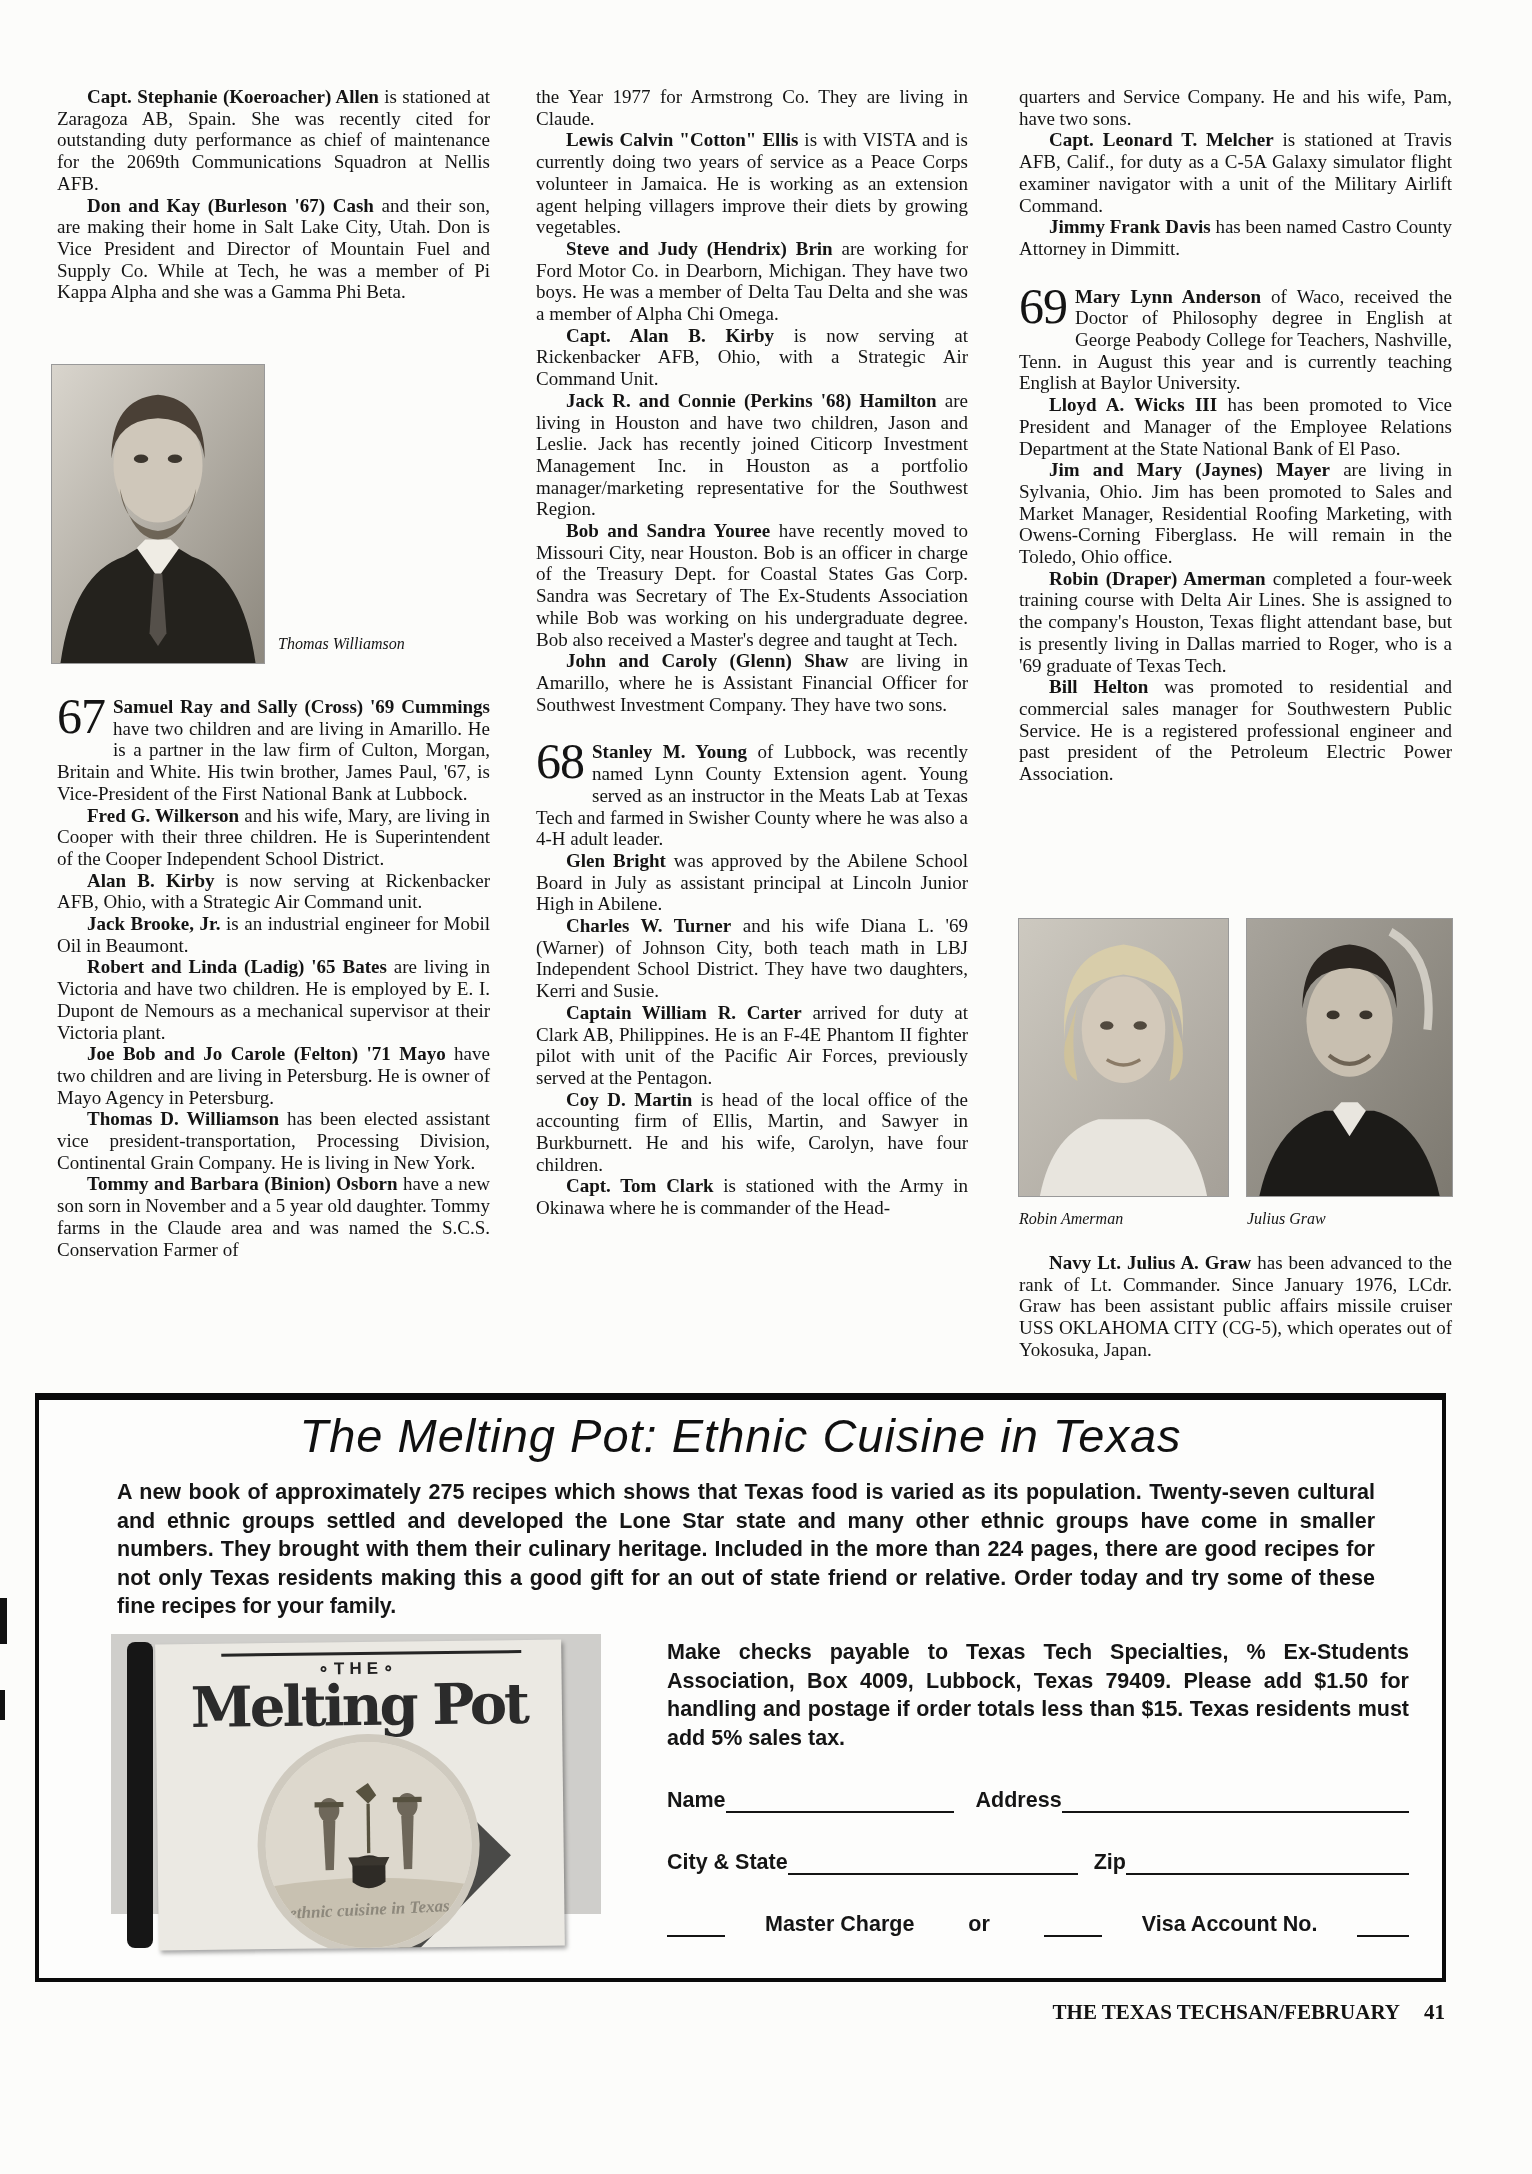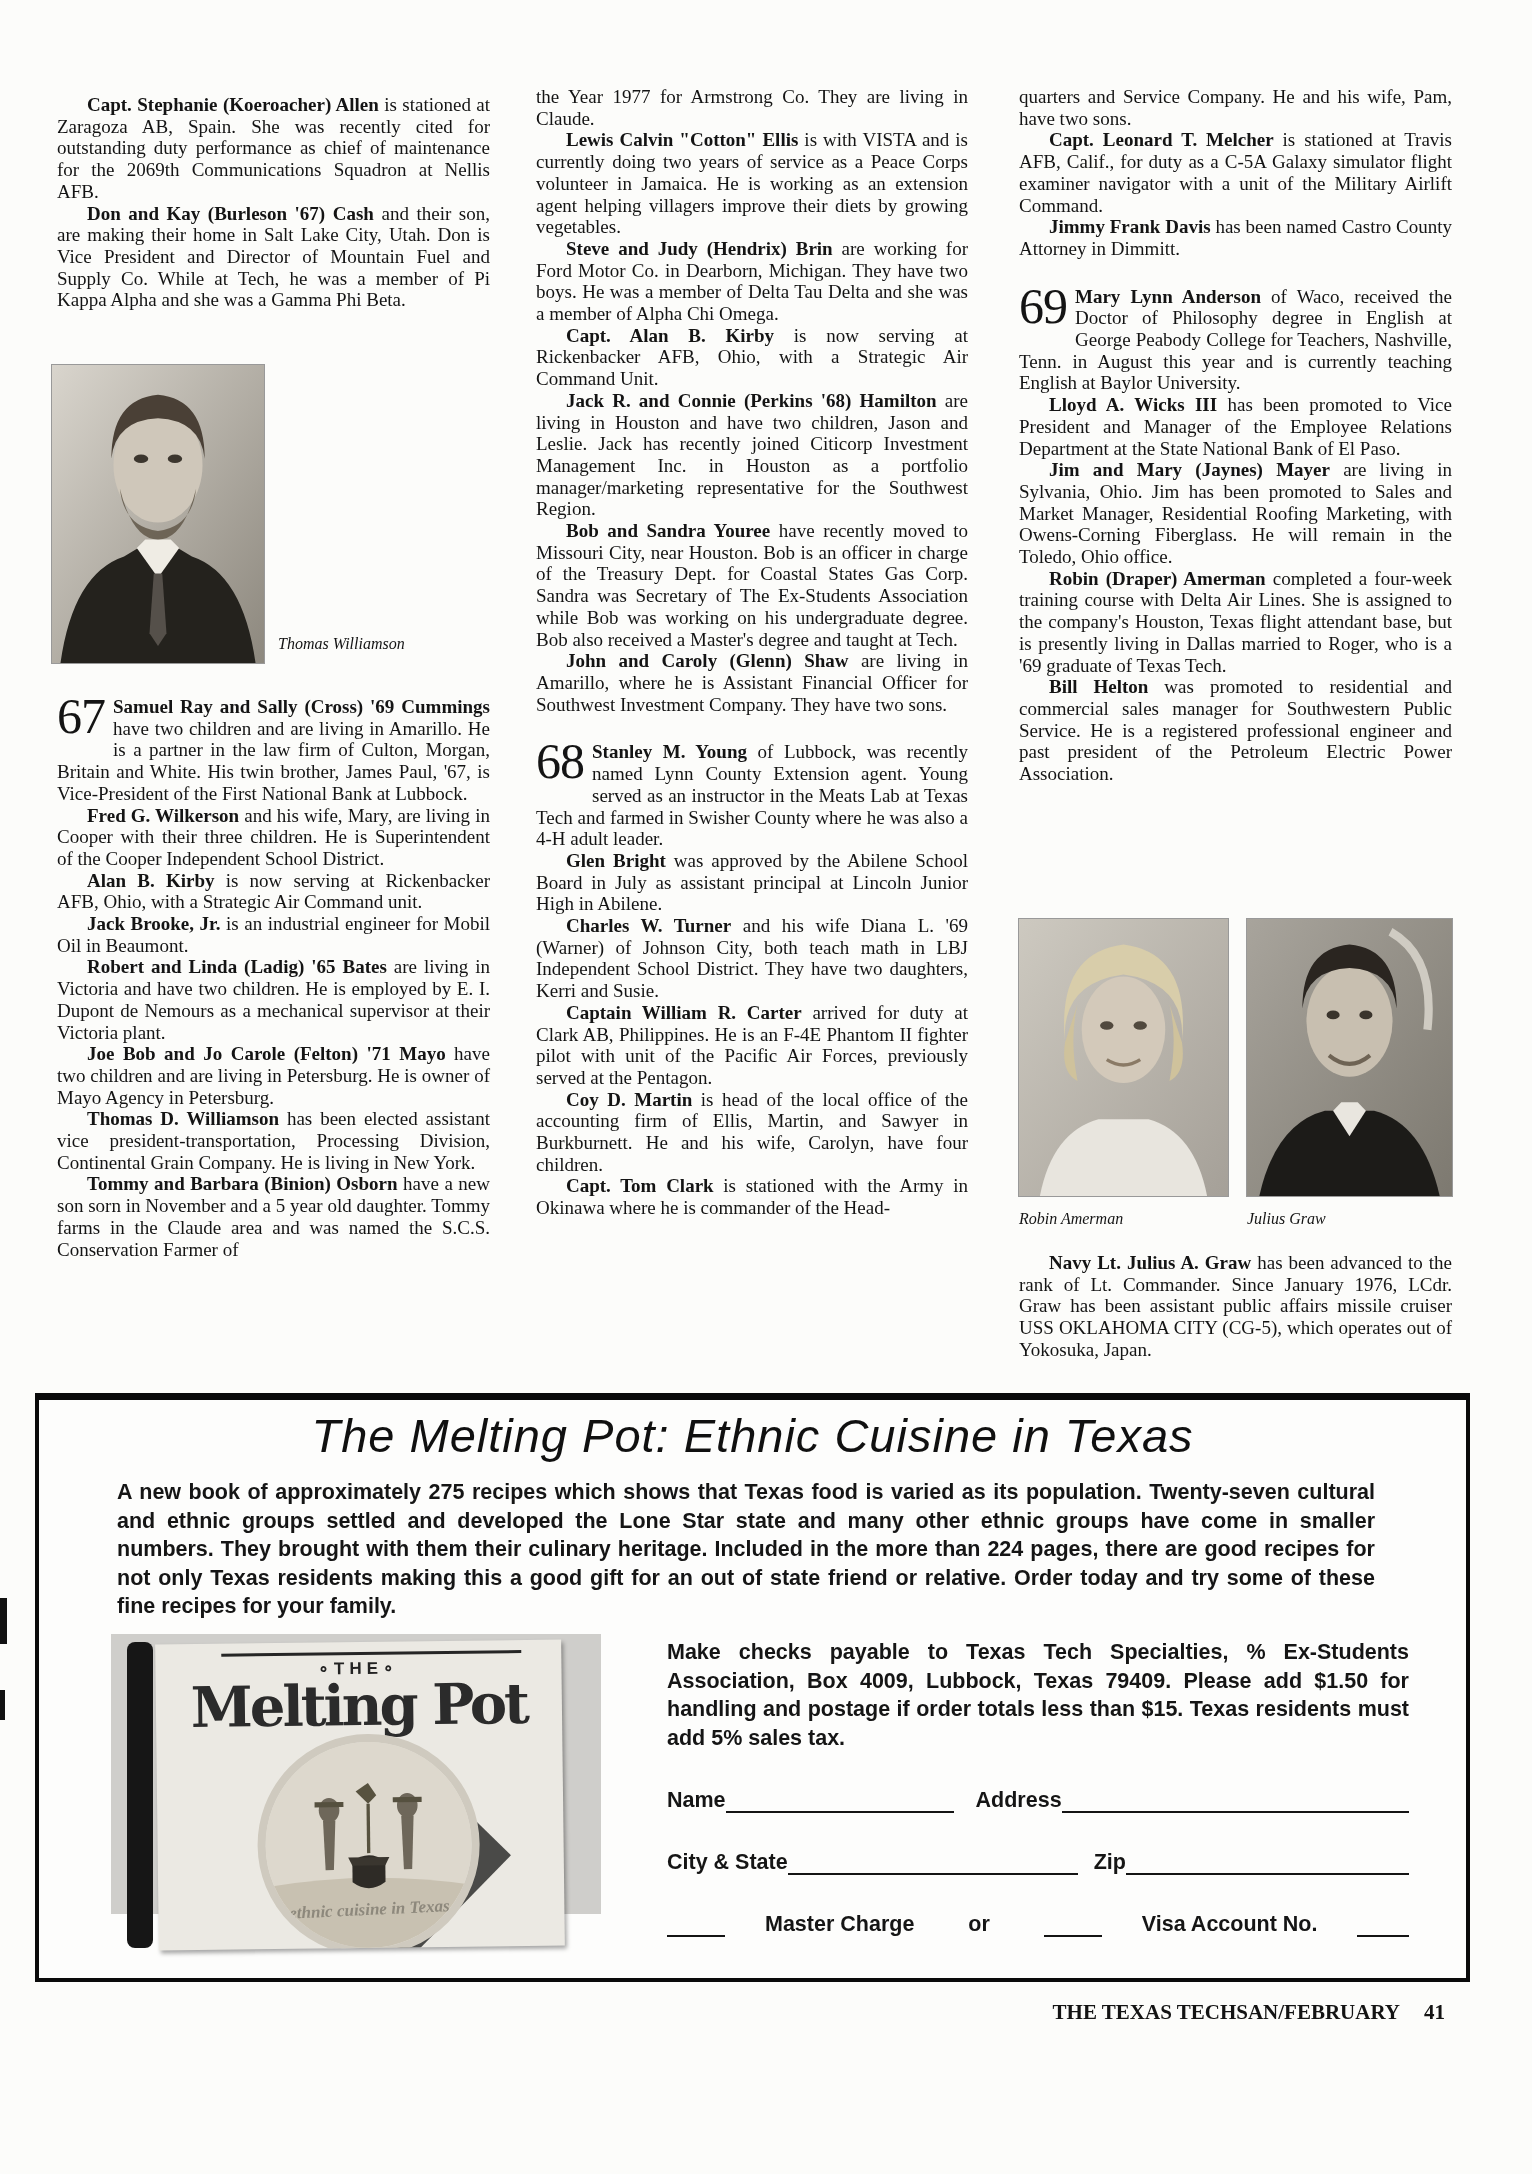--- a/index.html
+++ b/index.html
@@ -13,21 +13,21 @@
   .para.classnote:not(:first-child){margin-top:26px;}
   .para b{font-weight:bold;}
   .year{float:left;font-size:50px;line-height:41px;height:44px;padding-right:8px;letter-spacing:-1px;font-weight:400;}
   
   .photo{position:absolute;background:#b9b5ae;box-shadow:0 0 0 1px #999;}
   .photo svg{display:block;width:100%;height:100%;}
   .caption{position:absolute;font-style:italic;font-size:16px;line-height:24px;}
   
   .ad-box{position:absolute;left:35px;top:1393px;width:1403px;height:578px;
           border:4px solid #0a0a0a;border-top-width:7px;background:#fdfdfc;
-          font-family:"Liberation Sans",sans-serif;padding-left:24px;}
+          font-family:"Liberation Sans",sans-serif;}
   .ad-headline{position:absolute;left:0;top:8px;width:100%;text-align:center;
                font-style:italic;font-size:47px;font-weight:500;letter-spacing:1px;color:#101010;}
   .ad-body{position:absolute;left:78px;top:78px;width:1258px;
            font-weight:bold;font-size:21.5px;line-height:28.5px;text-align:justify;color:#151515;}
   .checks{position:absolute;left:628px;top:238px;width:742px;
           font-weight:bold;font-size:21.5px;line-height:28.5px;text-align:justify;color:#151515;}
   .form-row{position:absolute;left:628px;width:742px;display:flex;align-items:flex-end;
             font-weight:bold;font-size:21.5px;color:#151515;white-space:nowrap;}
   .fline{border-bottom:2.5px solid #141414;height:16px;}
   
@@ -52,21 +52,21 @@
           font-weight:bold;font-size:21px;color:#131313;}
   .footer .pageno{margin-left:24px;}
   
   .artifact{position:absolute;background:#111;}
 </style>
 </head>
 <body>
 
 <div class="page">
 
-  <div class="col" style="left:57px;top:94px;">
+  <div class="col" style="left:57px;top:86px;">
       <p class="para"><b>Capt. Stephanie (Koeroacher) Allen</b><span> is stationed at Zaragoza AB, Spain. She was recently cited for outstanding duty performance as chief of maintenance for the 2069th Communications Squadron at Nellis AFB.</span></p>
       <p class="para"><b>Don and Kay (Burleson '67) Cash</b><span> and their son, are making their home in Salt Lake City, Utah. Don is Vice President and Director of Mountain Fuel and Supply Co. While at Tech, he was a member of Pi Kappa Alpha and she was a Gamma Phi Beta.</span></p>
     </div>
 
   <div class="photo" style="left:52px;top:365px;width:212px;height:298px;">
     <svg viewBox="0 0 100 140" preserveAspectRatio="none">
       <defs>
           <linearGradient id="gbg1" x1="0" y1="0" x2="1" y2="1">
         <stop offset="0" stop-color="#d9d5cd"></stop>
             <stop offset="1" stop-color="#8d887e"></stop>

